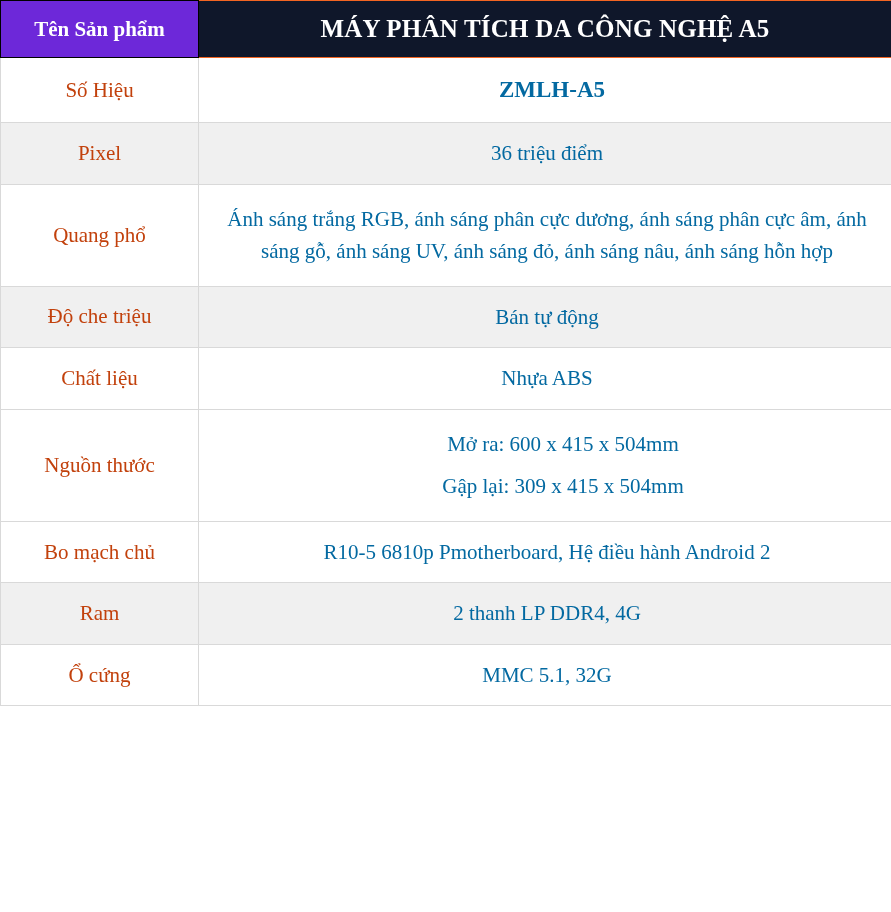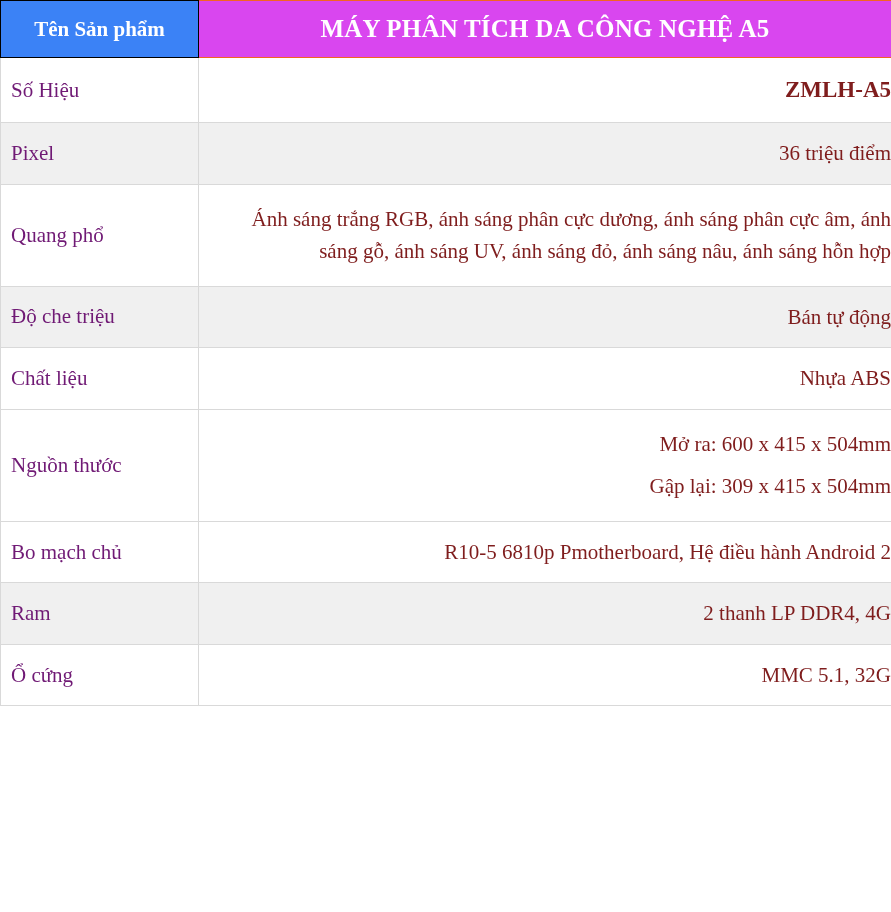--- a/index.html
+++ b/index.html
@@ -21,52 +21,53 @@
   }
   table.spec-table td {
     border: 1px solid #d9d9d9;
     vertical-align: middle;
   }
   col.col-label { width: 198px; }
   col.col-value { width: 693px; }
 
   
   tr.header-row td.header-label {
-    background: #3b82f6;
+    background: #6d28d9;
     color: #ffffff;
     font-family: "Liberation Serif", serif;
     font-weight: bold;
     font-size: 21px;
     line-height: 1.35;
     text-align: center;
     padding: 14px 24px;
     border: 1px solid #000000;
   }
   tr.header-row td.header-title {
-    background: #d946ef;
+    background: #0f172a;
     color: #ffffff;
     font-weight: bold;
     font-size: 25px;
     letter-spacing: 0.2px;
     text-align: center;
     padding: 14px 10px;
     border: 1px solid #f26522;
   }
 
   
   td.label-cell {
+    text-align: center;
     font-size: 21px;
     padding: 14px 10px;
-    color: #701a75;
+    color: #c2410c;
   }
   td.value-cell {
-    text-align: right;
+    text-align: center;
     font-size: 21px;
-    padding: 14px 0 14px 20px;
-    color: #7f1d1d;
+    padding: 14px 16px 14px 20px;
+    color: #0369a1;
     line-height: 1.55;
   }
   tr.shaded td {
     background: #f0f0f0;
   }
   tr.plain td {
     background: #ffffff;
   }
   td.value-cell.bold-value {
     font-weight: bold;

